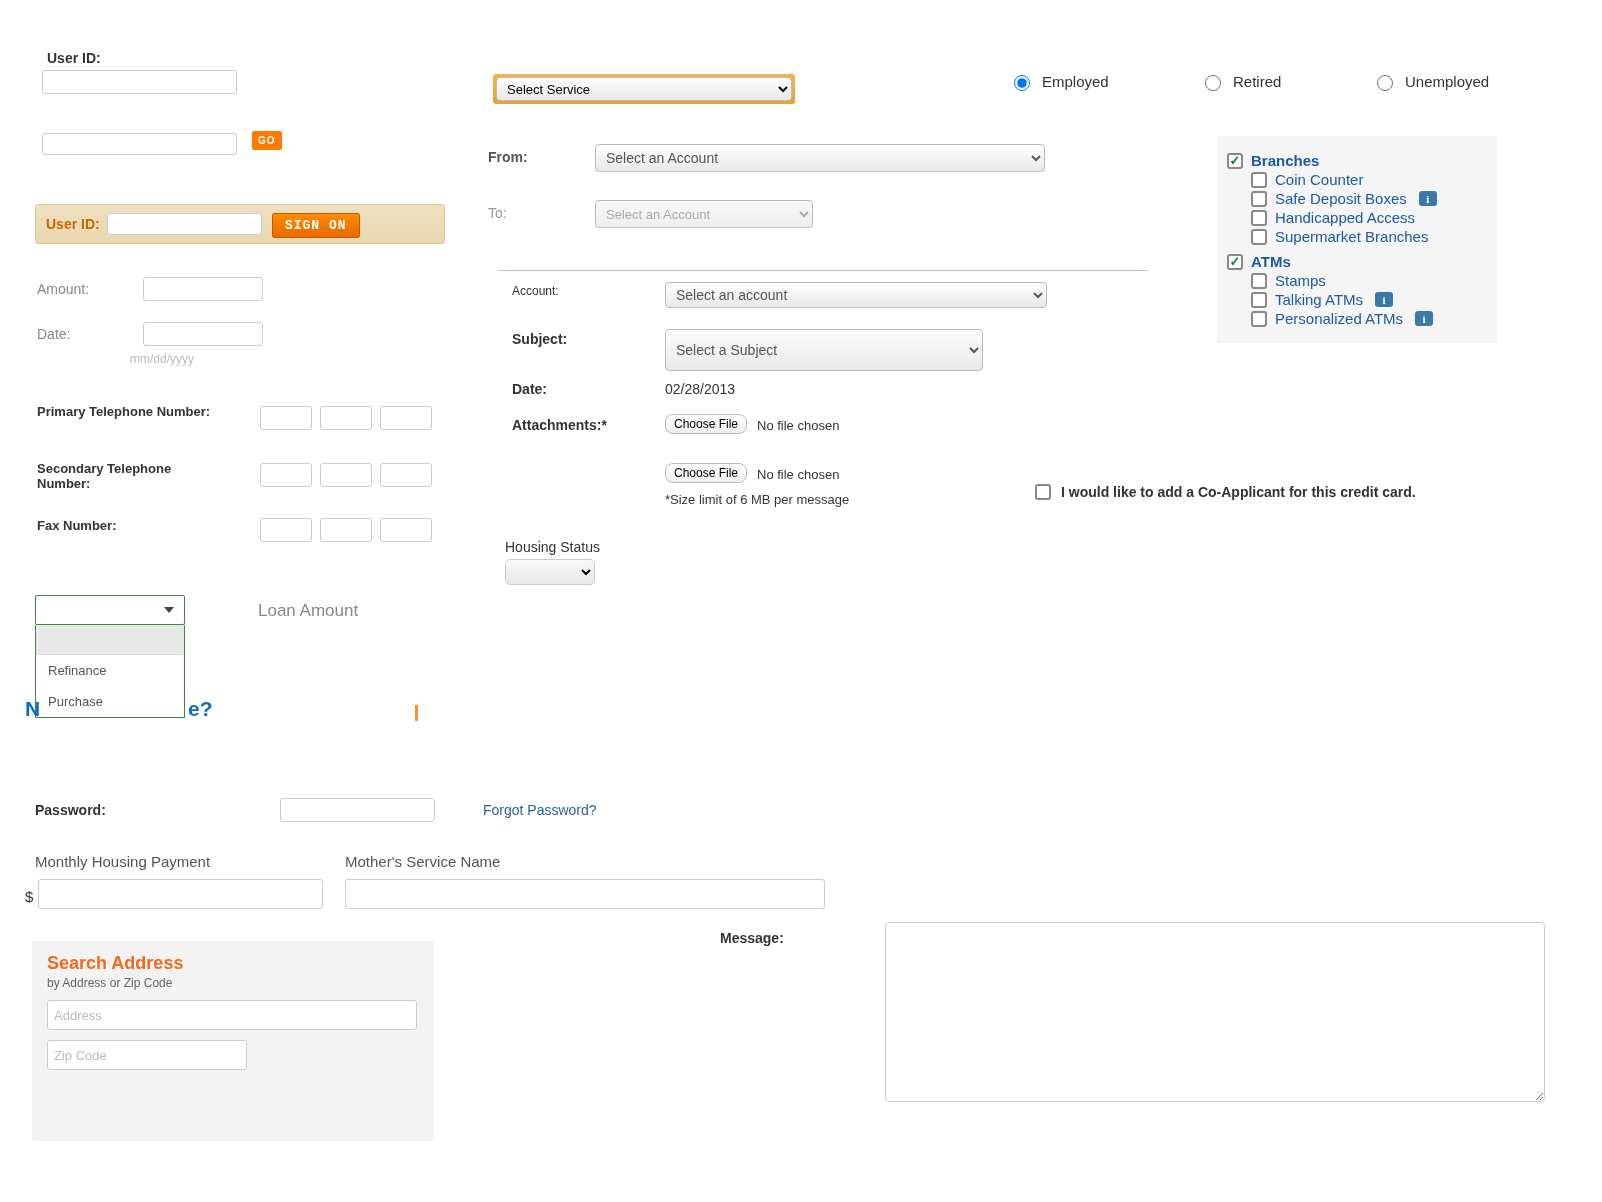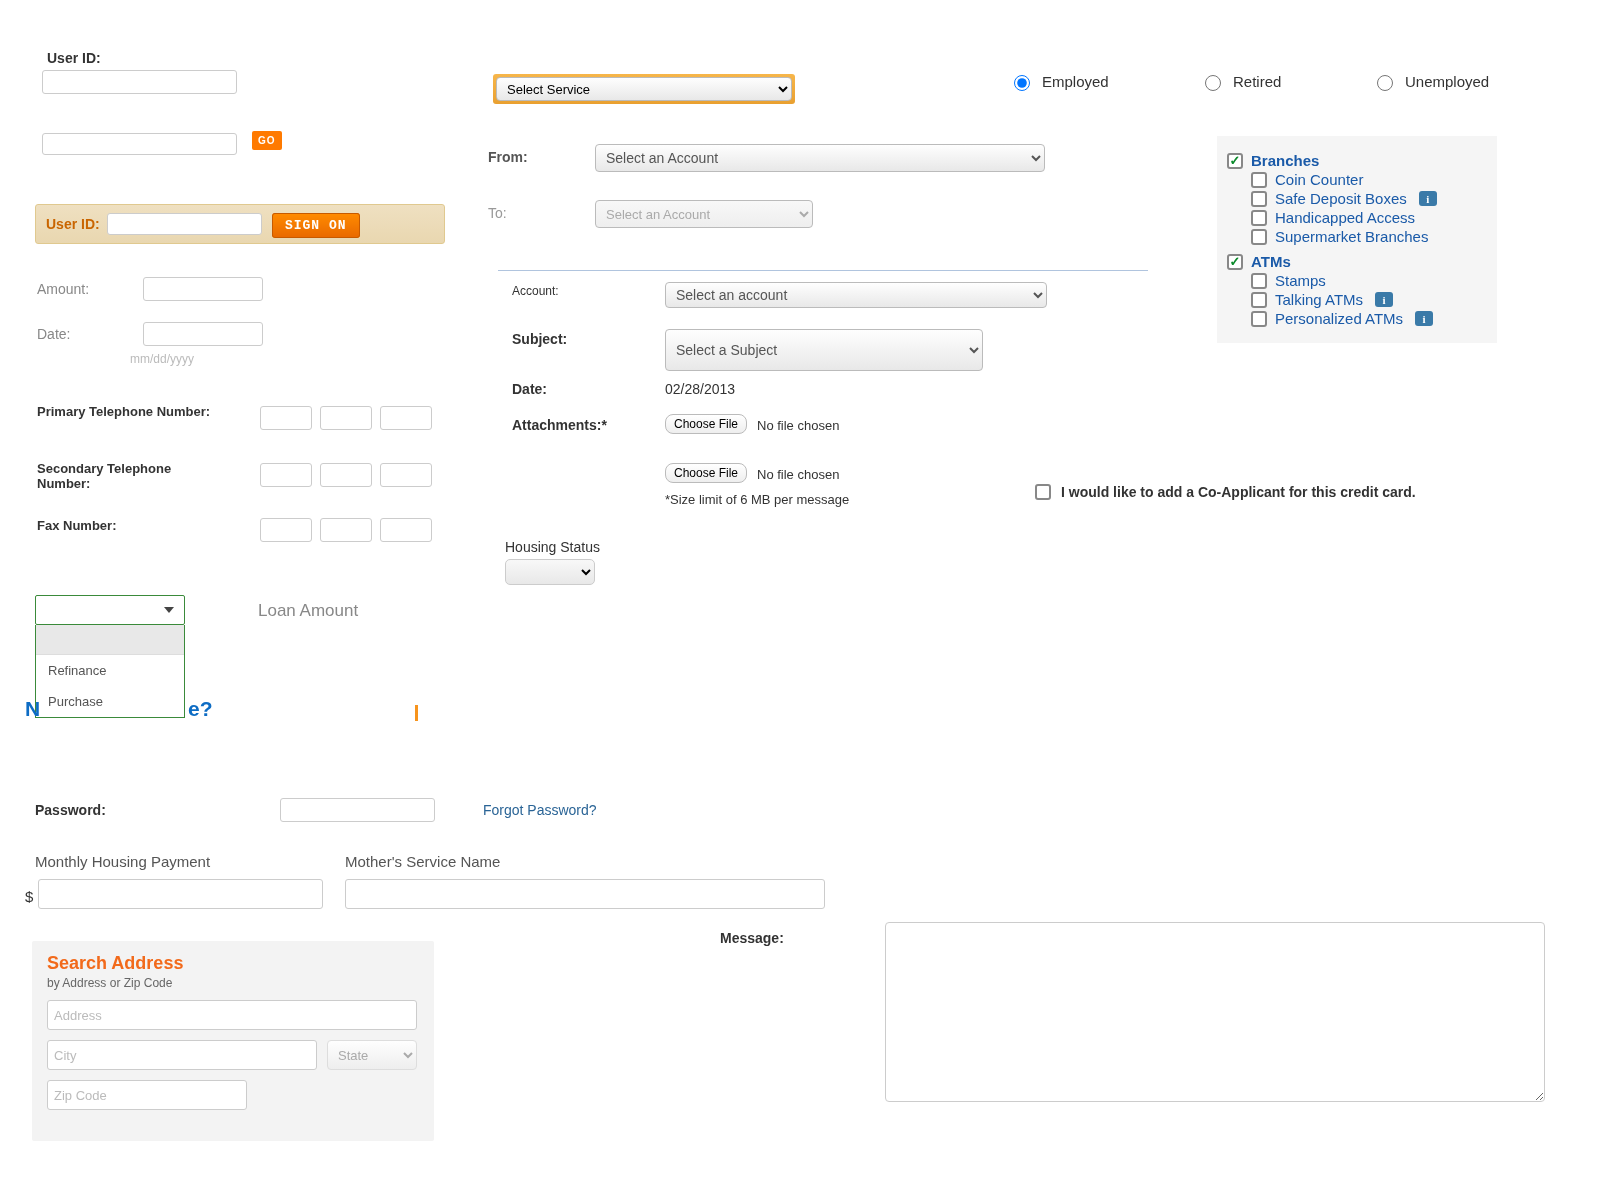--- a/index.html
+++ b/index.html
@@ -217,26 +217,20 @@
 <div class="abs maiden-label">Mother's Service Name</div>
 <div class="abs dollar">$</div>
 <input type="text" class="abs monthly-input" style="">
 <input type="text" class="abs maiden-input" style="">
 
 <div class="abs search-address-box">
   <div class="sa-title">Search Address</div>
   <div class="sa-sub">by Address or Zip Code</div>
   <input type="text" class="sa-input placeholder-grey" placeholder="Address" style="">
   <div class="sa-row">
-    <input type="text" class="sa-city placeholder-grey" placeholder="City" style="">
-    <select class="sa-state">
-      <option>State</option>
-    </select>
-  </div>
-  <div class="sa-row">
     <input type="text" class="sa-zip placeholder-grey" placeholder="Zip Code" style="">
   </div>
 </div>
 
 <div class="abs select-service-wrap">
   <select class="select-service">
     <option>Select Service</option>
   </select>
 </div>
 

